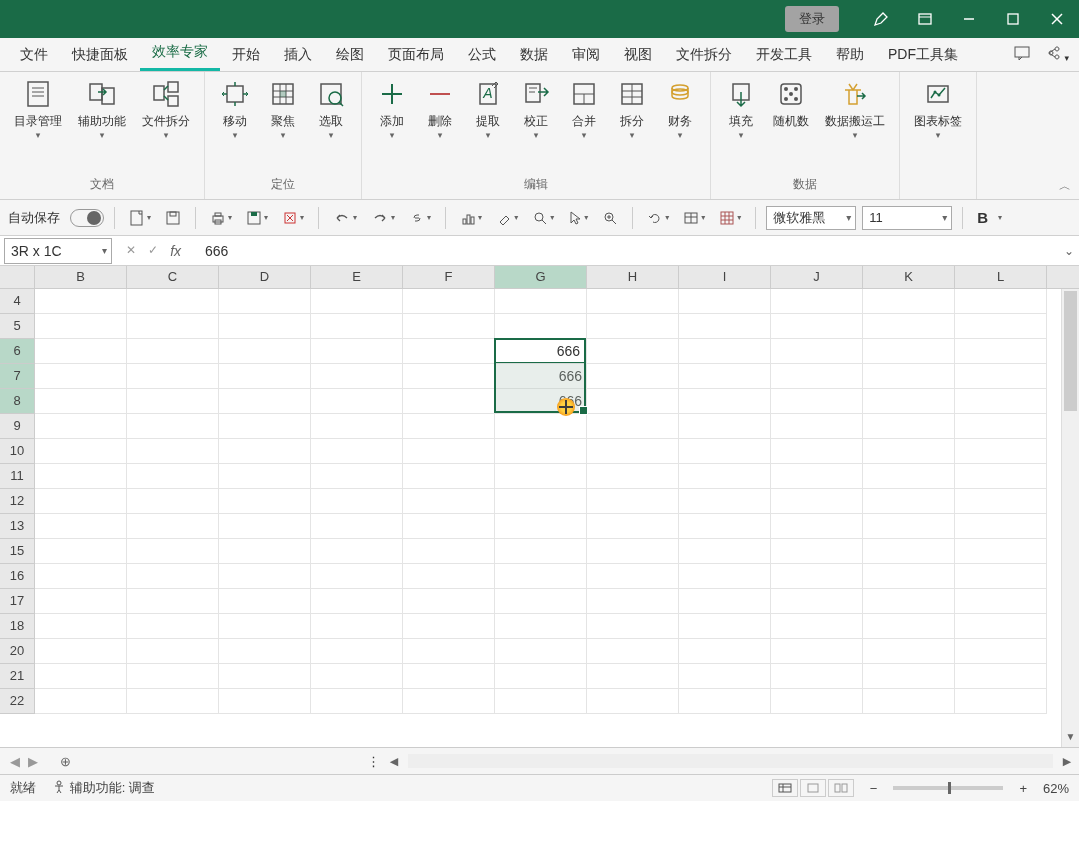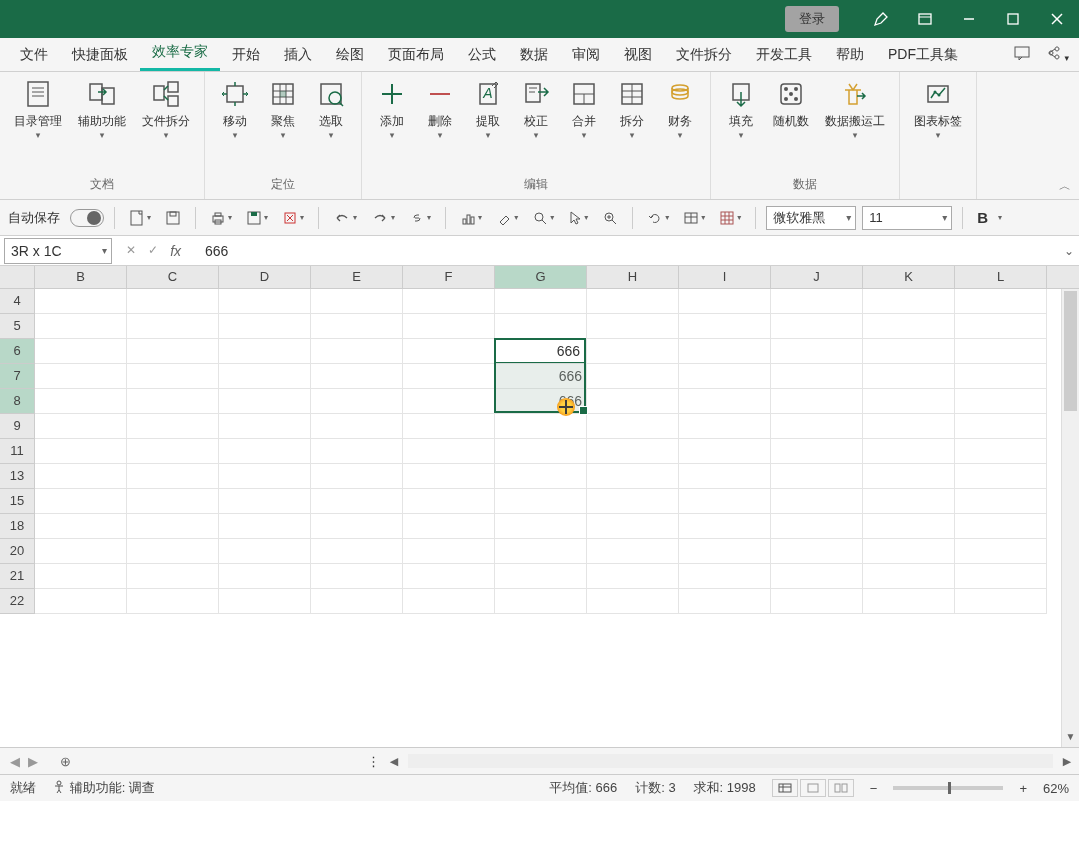--- a/index.html
+++ b/index.html
@@ -597,49 +597,105 @@
         <div class="cell" style="width: 92px;"></div>
         <div class="cell" style="width: 92px;"></div>
         <div class="cell" style="width: 92px;"></div>
         <div class="cell" style="width: 92px;"></div>
         <div class="cell" style="width: 92px;"></div>
         <div class="cell" style="width: 92px;"></div>
         <div class="cell" style="width: 92px;"></div>
         <div class="cell" style="width: 92px;"></div>
       </div>
       <div class="row">
+        <div class="rowhead">10</div>
+        <div class="cell" style="width: 92px;"></div>
+        <div class="cell" style="width: 92px;"></div>
+        <div class="cell" style="width: 92px;"></div>
+        <div class="cell" style="width: 92px;"></div>
+        <div class="cell" style="width: 92px;"></div>
+        <div class="cell" style="width: 92px;"></div>
+        <div class="cell" style="width: 92px;"></div>
+        <div class="cell" style="width: 92px;"></div>
+        <div class="cell" style="width: 92px;"></div>
+        <div class="cell" style="width: 92px;"></div>
+        <div class="cell" style="width: 92px;"></div>
+      </div>
+      <div class="row">
         <div class="rowhead">11</div>
         <div class="cell" style="width: 92px;"></div>
         <div class="cell" style="width: 92px;"></div>
         <div class="cell" style="width: 92px;"></div>
         <div class="cell" style="width: 92px;"></div>
         <div class="cell" style="width: 92px;"></div>
         <div class="cell" style="width: 92px;"></div>
         <div class="cell" style="width: 92px;"></div>
         <div class="cell" style="width: 92px;"></div>
         <div class="cell" style="width: 92px;"></div>
         <div class="cell" style="width: 92px;"></div>
         <div class="cell" style="width: 92px;"></div>
       </div>
       <div class="row">
+        <div class="rowhead">12</div>
+        <div class="cell" style="width: 92px;"></div>
+        <div class="cell" style="width: 92px;"></div>
+        <div class="cell" style="width: 92px;"></div>
+        <div class="cell" style="width: 92px;"></div>
+        <div class="cell" style="width: 92px;"></div>
+        <div class="cell" style="width: 92px;"></div>
+        <div class="cell" style="width: 92px;"></div>
+        <div class="cell" style="width: 92px;"></div>
+        <div class="cell" style="width: 92px;"></div>
+        <div class="cell" style="width: 92px;"></div>
+        <div class="cell" style="width: 92px;"></div>
+      </div>
+      <div class="row">
         <div class="rowhead">13</div>
         <div class="cell" style="width: 92px;"></div>
         <div class="cell" style="width: 92px;"></div>
         <div class="cell" style="width: 92px;"></div>
         <div class="cell" style="width: 92px;"></div>
         <div class="cell" style="width: 92px;"></div>
         <div class="cell" style="width: 92px;"></div>
         <div class="cell" style="width: 92px;"></div>
         <div class="cell" style="width: 92px;"></div>
         <div class="cell" style="width: 92px;"></div>
         <div class="cell" style="width: 92px;"></div>
         <div class="cell" style="width: 92px;"></div>
       </div>
       <div class="row">
         <div class="rowhead">15</div>
+        <div class="cell" style="width: 92px;"></div>
+        <div class="cell" style="width: 92px;"></div>
+        <div class="cell" style="width: 92px;"></div>
+        <div class="cell" style="width: 92px;"></div>
+        <div class="cell" style="width: 92px;"></div>
+        <div class="cell" style="width: 92px;"></div>
+        <div class="cell" style="width: 92px;"></div>
+        <div class="cell" style="width: 92px;"></div>
+        <div class="cell" style="width: 92px;"></div>
+        <div class="cell" style="width: 92px;"></div>
+        <div class="cell" style="width: 92px;"></div>
+      </div>
+      <div class="row">
+        <div class="rowhead">16</div>
+        <div class="cell" style="width: 92px;"></div>
+        <div class="cell" style="width: 92px;"></div>
+        <div class="cell" style="width: 92px;"></div>
+        <div class="cell" style="width: 92px;"></div>
+        <div class="cell" style="width: 92px;"></div>
+        <div class="cell" style="width: 92px;"></div>
+        <div class="cell" style="width: 92px;"></div>
+        <div class="cell" style="width: 92px;"></div>
+        <div class="cell" style="width: 92px;"></div>
+        <div class="cell" style="width: 92px;"></div>
+        <div class="cell" style="width: 92px;"></div>
+      </div>
+      <div class="row">
+        <div class="rowhead">17</div>
         <div class="cell" style="width: 92px;"></div>
         <div class="cell" style="width: 92px;"></div>
         <div class="cell" style="width: 92px;"></div>
         <div class="cell" style="width: 92px;"></div>
         <div class="cell" style="width: 92px;"></div>
         <div class="cell" style="width: 92px;"></div>
         <div class="cell" style="width: 92px;"></div>
         <div class="cell" style="width: 92px;"></div>
         <div class="cell" style="width: 92px;"></div>
         <div class="cell" style="width: 92px;"></div>
@@ -727,25 +783,20 @@
   </div>
 </div>
 
 <div class="statusbar">
   <span>就绪</span>
   <span><svg width="14" height="14" style="vertical-align:-2px">
         <circle cx="7" cy="3" r="2" fill="none" stroke="#555"></circle>
         <path d="M3 6 L11 6 M7 6 L7 10 M5 13 L7 10 L9 13" fill="none" stroke="#555"></path>
       </svg> <span>辅助功能: 调查</span></span>
   <div class="spacer"></div>
-  <div class="status-stats">
-    <span><span>平均值:</span> <span>666</span></span>
-    <span><span>计数:</span> <span>3</span></span>
-    <span><span>求和:</span> <span>1998</span></span>
-  </div>
   <div class="view-btns">
     <div class="view-btn">
         <svg width="14" height="10">
           <rect x="1" y="1" width="12" height="8" fill="none" stroke="#555"></rect>
           <line x1="1" y1="4" x2="13" y2="4" stroke="#555"></line>
           <line x1="5" y1="1" x2="5" y2="9" stroke="#555"></line>
         </svg>
       </div>
     <div class="view-btn">
         <svg width="14" height="10">

